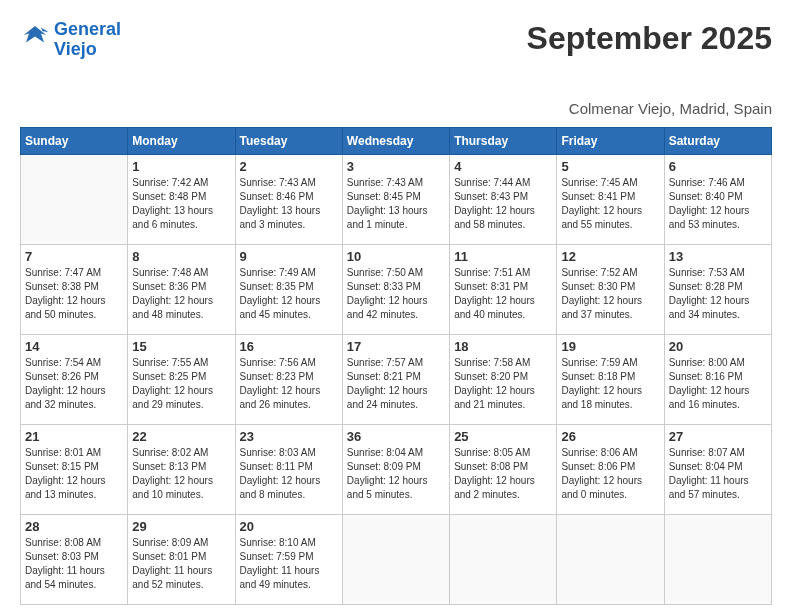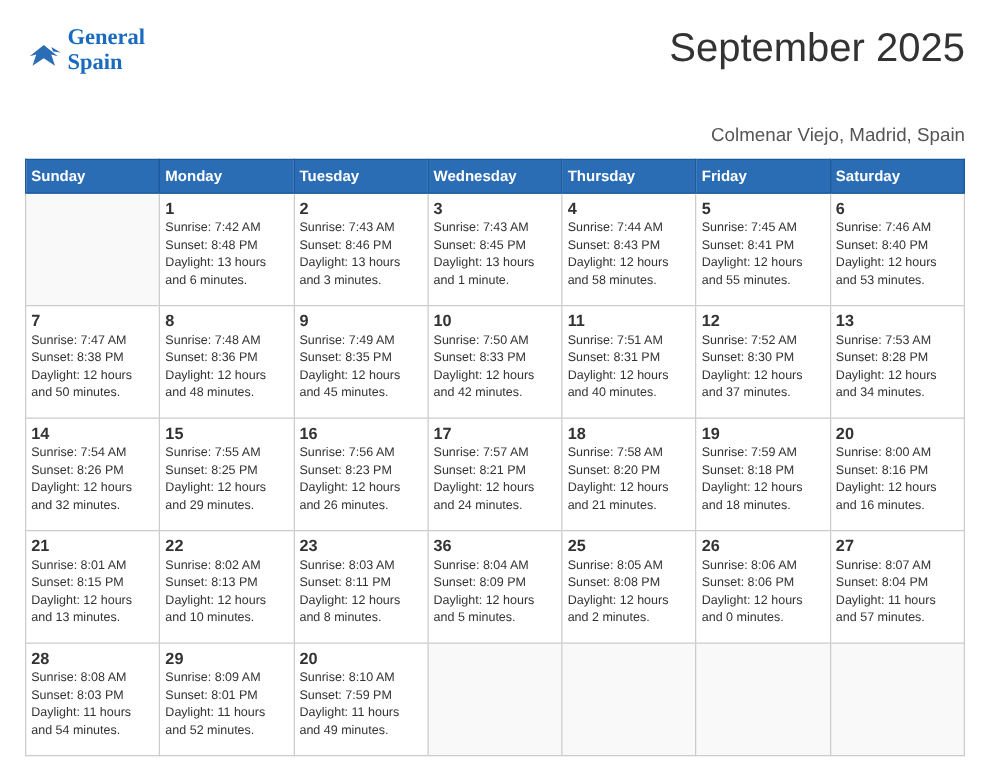--- a/index.html
+++ b/index.html
@@ -11,43 +11,42 @@
       padding: 20px;
     }
     .header {
       display: flex;
       justify-content: space-between;
       align-items: flex-start;
       margin-bottom: 10px;
     }
     .logo {
       display: flex;
-      align-items: flex-end;
+      align-items: flex-start;
       gap: 4px;
-      font-family: Liberation Serif, serif;
     }
     .logo-text {
       font-size: 18px;
       font-weight: bold;
       color: #333;
       line-height: 1.1;
     }
     .logo-text span {
       color: #1a6bbf;
     }
     .logo-bird {
       width: 30px;
       height: 30px;
     }
     .title-block {
       text-align: right;
     }
     .month-title {
       font-size: 32px;
-      font-weight: normal;
+      font-weight: bold;
       color: #333;
     }
     .location {
       font-size: 15px;
       color: #555;
       margin-top: 43px;
     }
     .calendar {
       width: 100%;
       border-collapse: collapse;
@@ -89,21 +88,21 @@
 <body>
 
 <div class="header">
   <div class="logo">
     <svg class="logo-bird" viewBox="0 0 40 40">
       <polygon points="20,8 35,20 28,18 32,30 20,22 8,30 12,18 5,20" fill="#2a6db5"></polygon>
       <polygon points="28,10 38,16 30,15" fill="#2a6db5"></polygon>
     </svg>
     <div class="logo-text">
       <div><span>General</span></div>
-      <div><span>Spain</span></div>
+      <div><span>Viejo</span></div>
     </div>
   </div>
   <div class="title-block">
     <div class="month-title">September 2025</div>
     <div class="location">Colmenar Viejo, Madrid, Spain</div>
   </div>
 </div>
 
 <table class="calendar">
   <thead>

